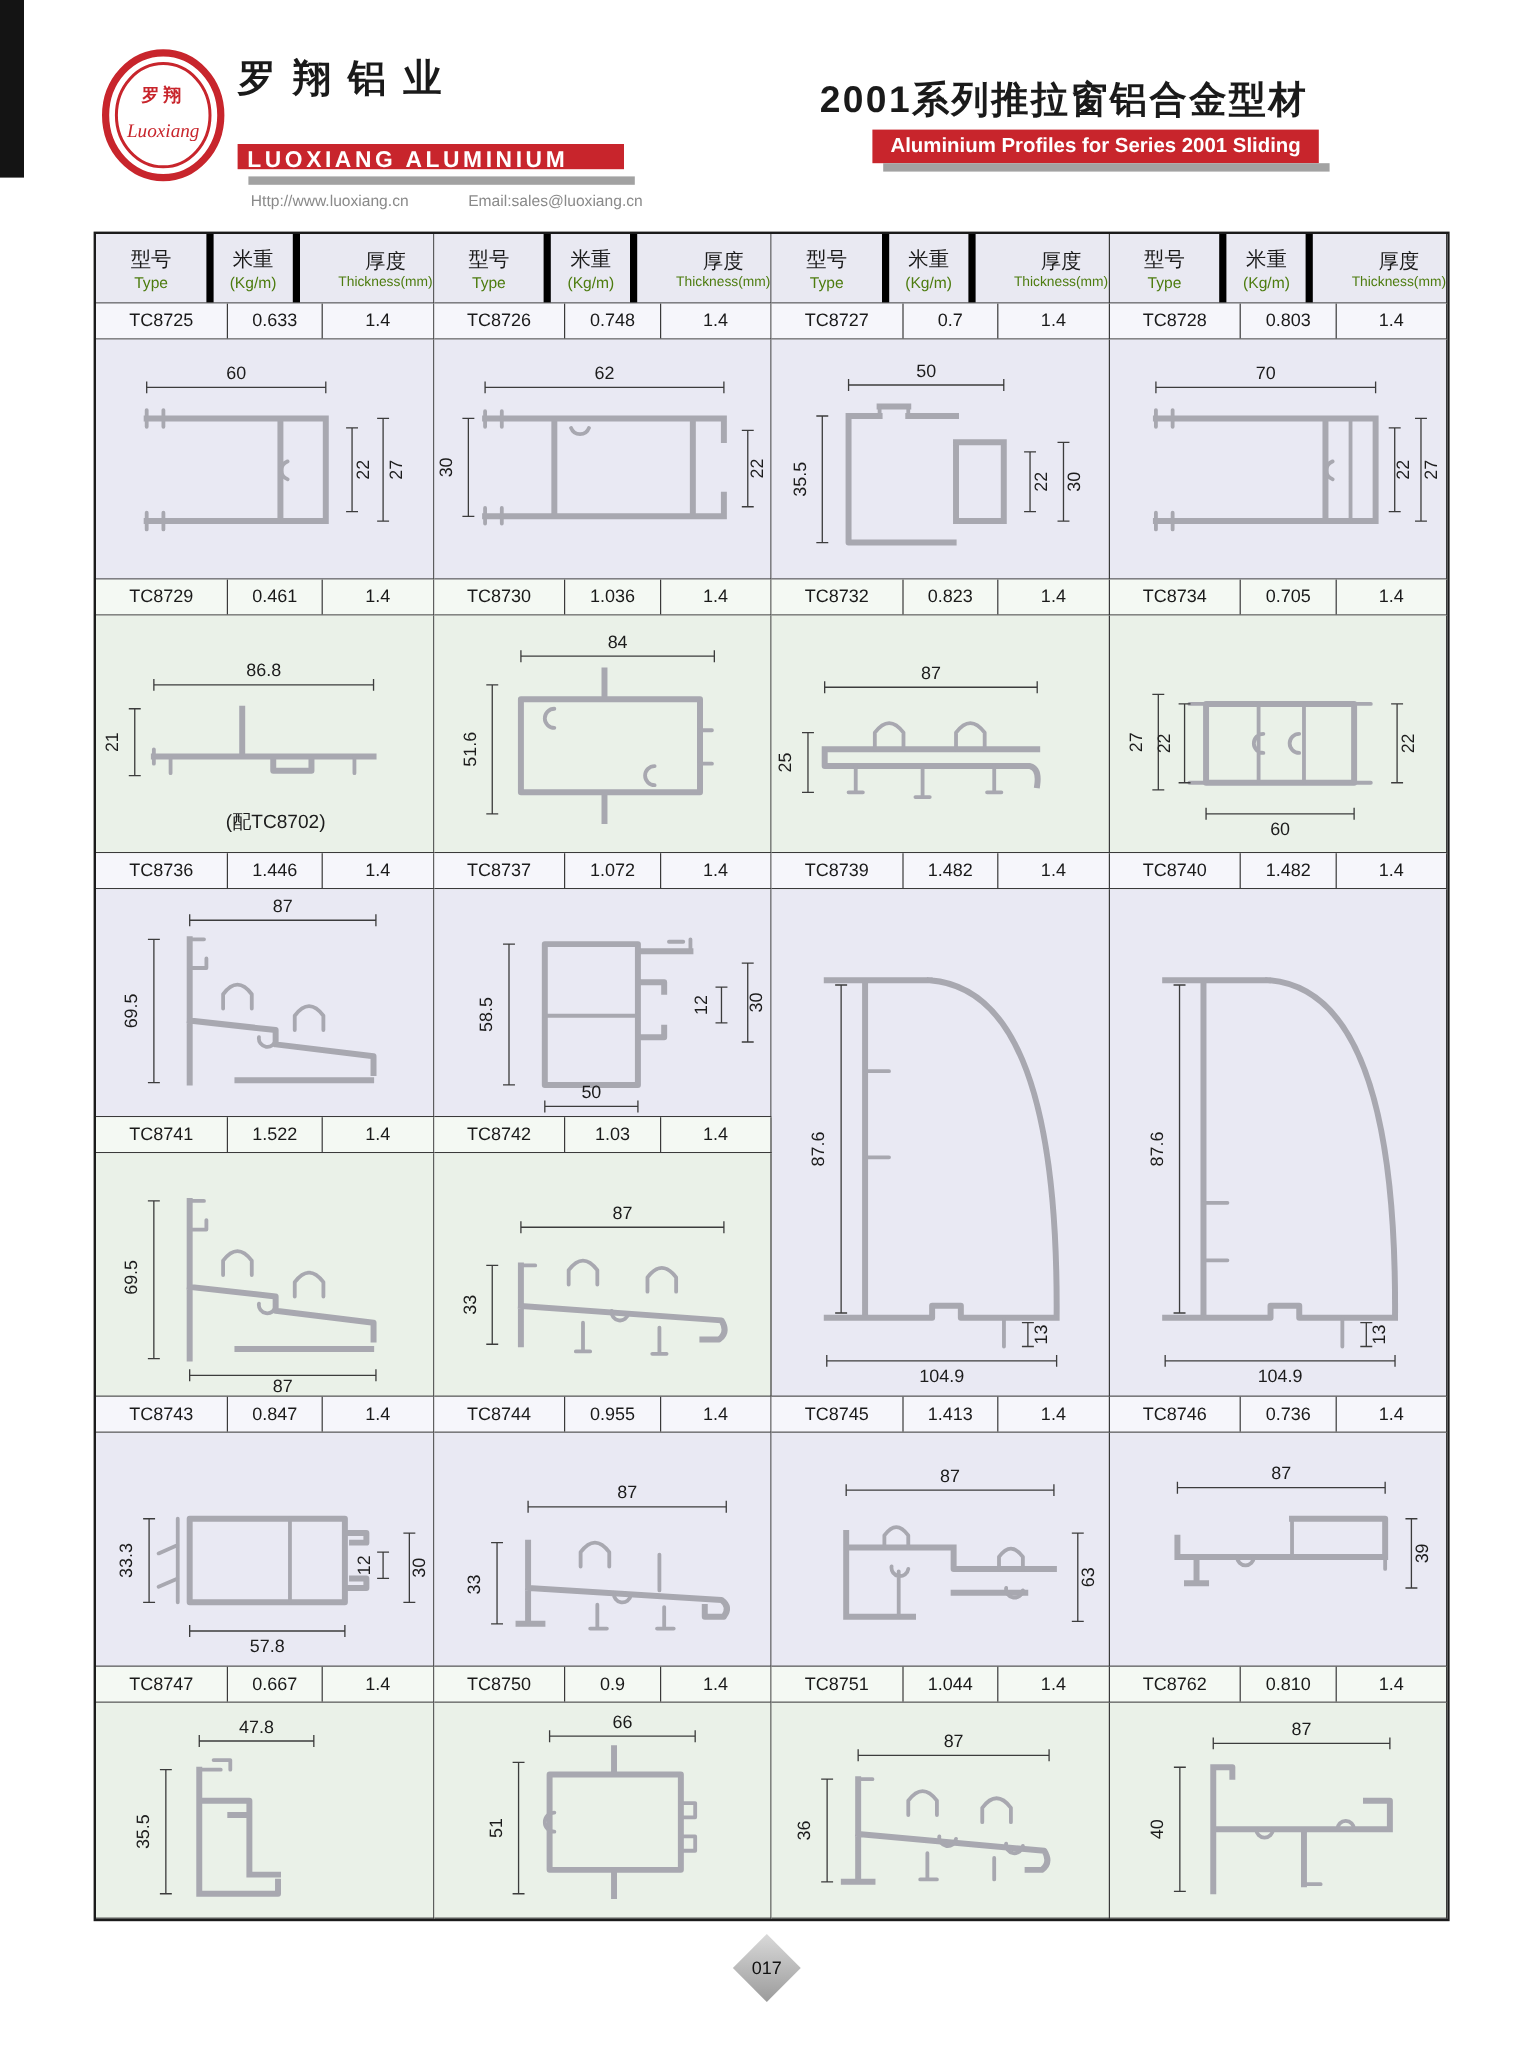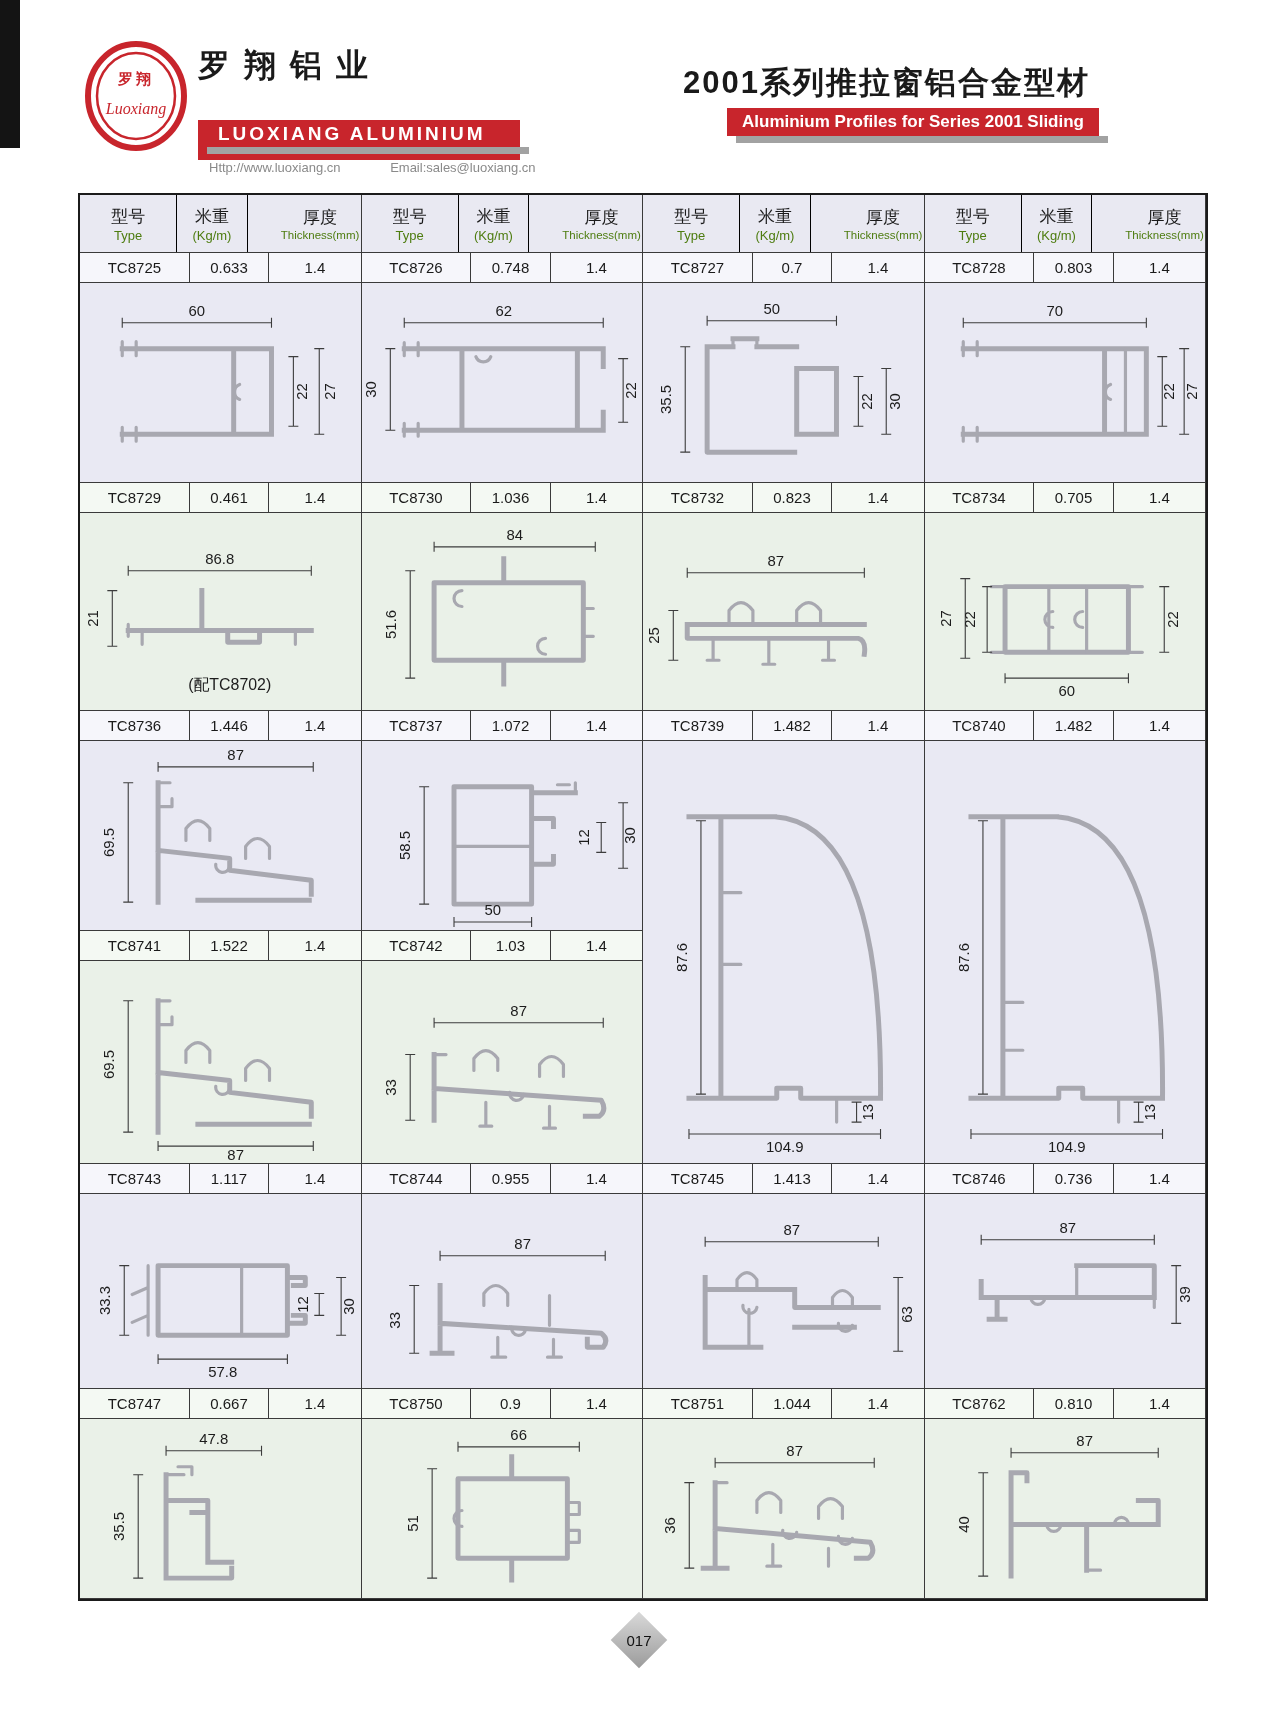--- a/index.html
+++ b/index.html
@@ -4,40 +4,40 @@
 <style>
   html,body{margin:0;padding:0;background:#fff;}
   .page{position:relative;width:1277px;height:1721px;background:#fff;overflow:hidden;
         font-family:"Liberation Sans",sans-serif;color:#1a1a1a;}
   .corner-bar{position:absolute;left:0;top:0;width:20px;height:148px;background:#141414;}
   
   .logo{position:absolute;left:84px;top:40px;width:104px;height:112px;}
   .company-cn{position:absolute;left:198px;top:44px;font-size:32px;font-weight:bold;
               letter-spacing:14px;white-space:nowrap;}
   .red-bar{position:absolute;background:#c8252c;color:#fff;font-weight:bold;}
-  .red-bar.left{left:198px;top:120px;width:322px;height:40px;line-height:27px;
-                padding-left:20px;font-size:19px;letter-spacing:3px;box-sizing:border-box;}
+  .red-bar.left{left:198px;top:120px;width:322px;height:21px;line-height:27px;
+                padding-left:8px;font-size:19px;letter-spacing:3px;box-sizing:border-box;}
   .bar-shadow{position:absolute;background:#a2a2a2;}
   .bar-shadow.left{left:207px;top:147px;width:322px;height:7px;}
   .url-row{position:absolute;left:209px;top:160px;font-size:13px;color:#8a8a8a;}
   .url-row span{margin-right:46px;}
   .series-cn{position:absolute;right:187px;top:62px;font-size:31px;font-weight:bold;
              letter-spacing:2px;white-space:nowrap;}
   .red-bar.right{left:727px;top:108px;width:372px;height:28px;line-height:28px;
                  text-align:center;font-size:17px;}
   .bar-shadow.right{left:736px;top:136px;width:372px;height:7px;}
   
   .tbl{position:absolute;left:78px;top:193px;width:1126px;display:grid;
        grid-template-columns:repeat(4,1fr);
        grid-template-rows:58px 30px 200px 30px 198px 30px 190px 30px 203px 30px 195px 30px 180px;
        border:2px solid #1b1b1b;background:#fff;}
   .c{border-right:1px solid #3a3a3a;border-bottom:1px solid #3a3a3a;box-sizing:border-box;min-width:0;}
   .hg{display:flex;background:#e9e9f2;}
   .hc{display:flex;flex-direction:column;align-items:center;justify-content:center;
-      border-right:1px solid #000000;box-sizing:border-box;}
+      border-right:6px solid #000000;box-sizing:border-box;}
   .hc:last-child{border-right:none;margin-left:32px;}
   .hc1{flex:1.25;} .hc2{flex:0.9;} .hc3{flex:1.05;}
   .cnh{font-size:17px;} .enh{font-size:13px;color:#4d7c0f;} .enh.sm{font-size:11.5px;}
   .dg{display:flex;align-items:stretch;}
   .dgl{background:#f6f6fb;} .dgg{background:#f4f9f3;}
   .dc{display:flex;align-items:center;justify-content:center;font-size:15px;
       border-right:1px solid #3a3a3a;box-sizing:border-box;}
   .dc:last-child{border-right:none;}
   .dc1{flex:1.25;} .dc2{flex:0.9;} .dc3{flex:1.05;}
   .dr{overflow:hidden;}
@@ -413,21 +413,21 @@
         <g>
           <path class="dl" d="M72,62 h170 M72,57 v10 M242,57 v10 M48,94 v66 M43,94 h10 M43,160 h10"></path>
         </g>
         <text class="dt" x="157" y="55">87</text>
         <text class="dt" x="34" y="127" transform="rotate(-90 34 127)">33</text>
       </svg>
     </div>
 
     <div class="c dg dgl">
         <div class="dc dc1">TC8743</div>
-        <div class="dc dc2">1.117</div>
+        <div class="dc dc2">0.847</div>
         <div class="dc dc3">1.4</div>
       </div>
     <div class="c dg dgl">
         <div class="dc dc1">TC8744</div>
         <div class="dc dc2">0.955</div>
         <div class="dc dc3">1.4</div>
       </div>
     <div class="c dg dgl">
         <div class="dc dc1">TC8745</div>
         <div class="dc dc2">1.413</div>

